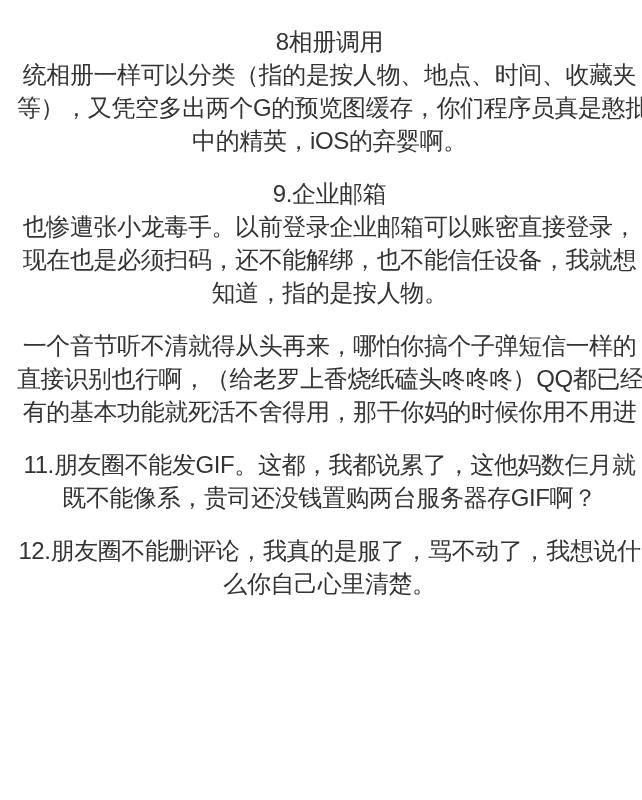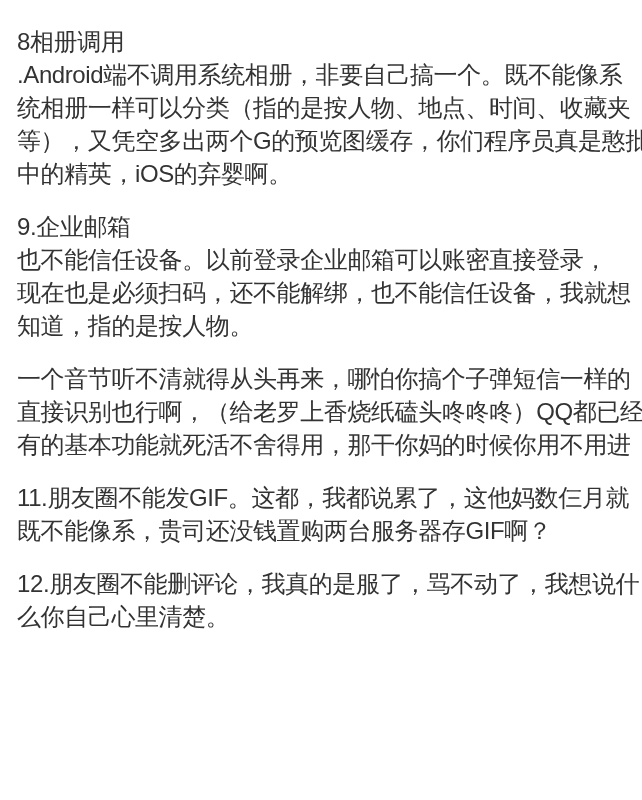--- a/index.html
+++ b/index.html
@@ -1,15 +1,15 @@
 <!DOCTYPE html>
 <html><head>
 <meta charset="utf-8">
 <style>
-  * { margin: 0; padding: 0; box-sizing: border-box; }
+  * { margin: 0; padding: 0; box-sizing: border-box; text-align: center; }
   html, body {
     width: 642px;
     height: 800px;
     background: #ffffff;
     overflow: hidden;
   }
   .article {
     width: 642px;
     height: 800px;
     padding: 25px 0 0 17px;
@@ -27,29 +27,28 @@
     letter-spacing: -0.4px;
   }
 </style>
 </head>
 <body>
 
 <div class="article">
 
   <div class="section">
     <div class="line">8相册调用</div>
-    <div class="line">.Android端不调用系统相册，非要自己搞一个。既不能像系</div>
     <div class="line">统相册一样可以分类（指的是按人物、地点、时间、收藏夹</div>
     <div class="line">等），又凭空多出两个G的预览图缓存，你们程序员真是憨批</div>
     <div class="line">中的精英，iOS的弃婴啊。</div>
   </div>
 
   <div class="section">
     <div class="line">9.企业邮箱</div>
-    <div class="line">也不能信任设备。以前登录企业邮箱可以账密直接登录，</div>
+    <div class="line">也惨遭张小龙毒手。以前登录企业邮箱可以账密直接登录，</div>
     <div class="line">现在也是必须扫码，还不能解绑，也不能信任设备，我就想</div>
     <div class="line">知道，指的是按人物。</div>
   </div>
 
   <div class="section">
     <div class="line">一个音节听不清就得从头再来，哪怕你搞个子弹短信一样的</div>
     <div class="line">直接识别也行啊，（给老罗上香烧纸磕头咚咚咚）QQ都已经</div>
     <div class="line">有的基本功能就死活不舍得用，那干你妈的时候你用不用进</div>
   </div>
 

